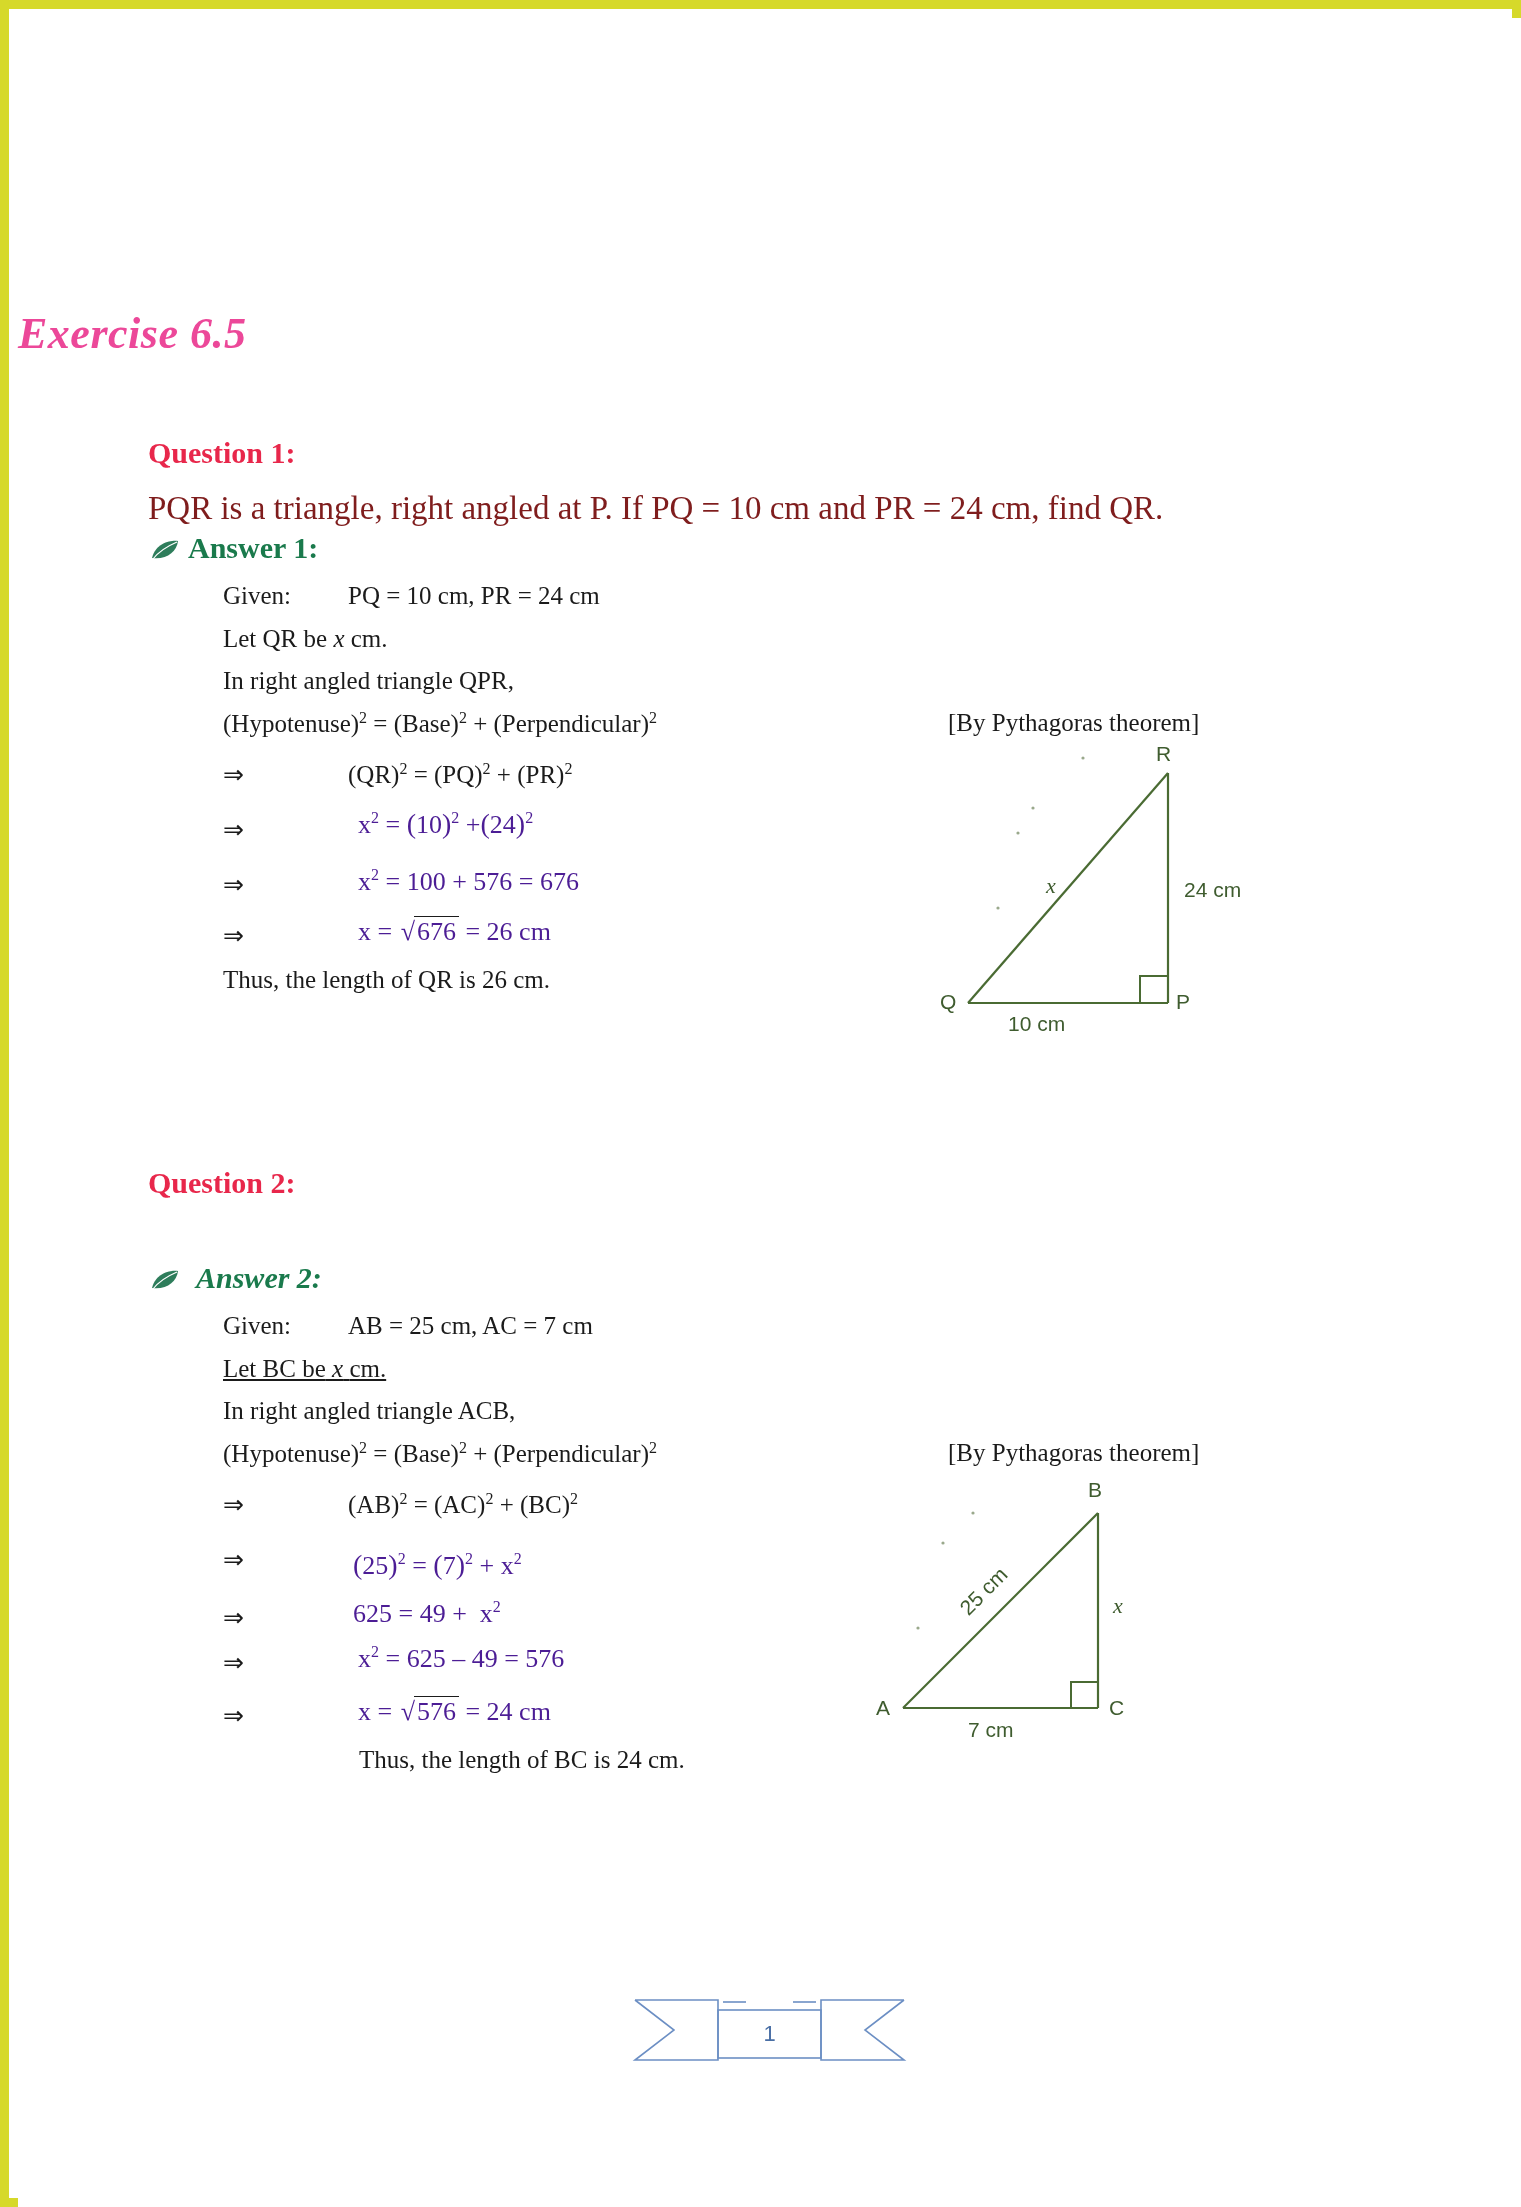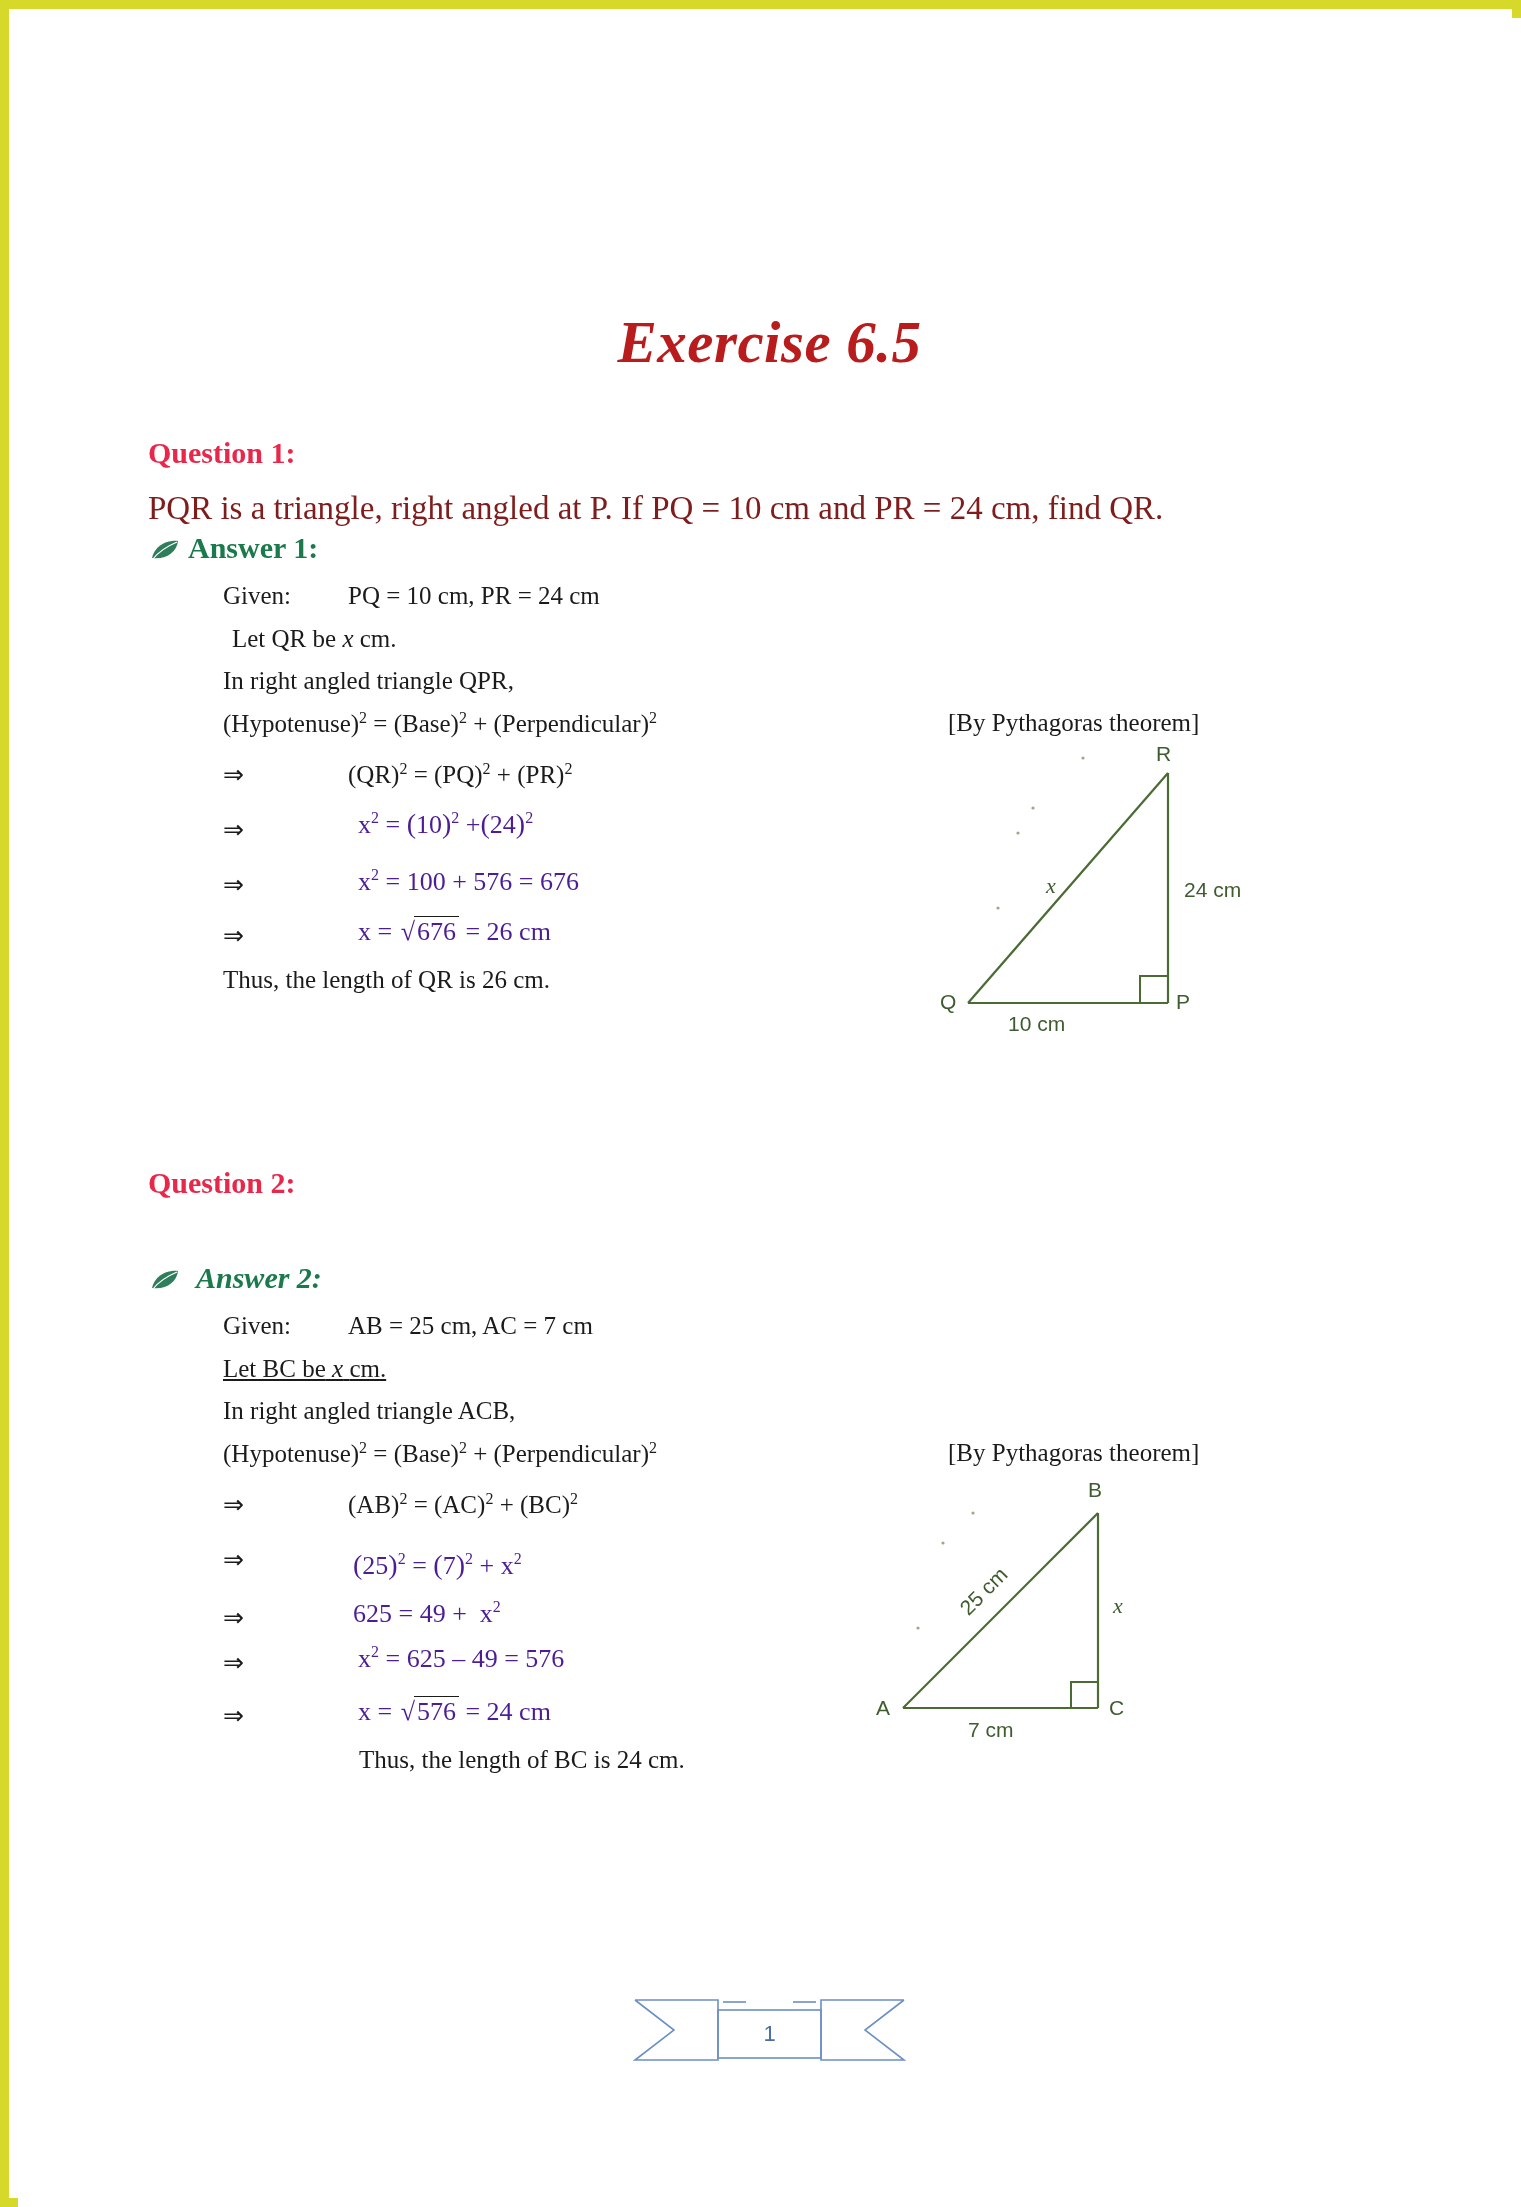--- a/index.html
+++ b/index.html
@@ -34,25 +34,25 @@
     position: absolute;
     left: 0; top: 0;
     width: 1503px;
     height: 2189px;
   }
   .title {
     position: absolute;
     left: 0;
     top: 290px;
     width: 1503px;
-    text-align: center;
-    font-size: 59px;
+    text-align: left;
+    font-size: 44px;
     font-style: italic;
     font-weight: bold;
-    color: #b91c1c;
+    color: #ec4899;
     letter-spacing: 0.5px;
   }
   .q-head {
     position: absolute;
     font-size: 30px;
     font-weight: bold;
     color: #e8274b;
   }
   .a-head {
     position: absolute;
@@ -154,21 +154,21 @@
         <svg width="30" height="24" viewBox="0 0 30 24">
           <path d="M2 20 C6 4, 22 2, 28 3 C27 14, 16 22, 2 20 Z" fill="#2e7d5b"></path>
           <path d="M3 21 C10 12, 20 7, 27 4" stroke="#ffffff" stroke-width="1.2" fill="none"></path>
         </svg>
       </span>
       <div class="a-head" style="left:170px; top:513px;">Answer 1:</div>
 
       <div class="line" style="left:205px; top:564px;">Given:</div>
       <div class="line" style="left:330px; top:564px;">PQ = 10 cm, PR = 24 cm</div>
 
-      <div class="line" style="left:214px; top:607px;">
+      <div class="line" style="left:205px; top:607px;">
         <span>Let QR be</span>
         <span class="im">x</span>
         <span>cm.</span>
       </div>
 
       <div class="line" style="left:205px; top:649px;">In right angled triangle QPR,</div>
 
       <div class="line" style="left:205px; top:691px;">
         (Hypotenuse)<span class="sup">2</span> = (Base)<span class="sup">2</span> + (Perpendicular)<span class="sup">2</span>
       </div>

